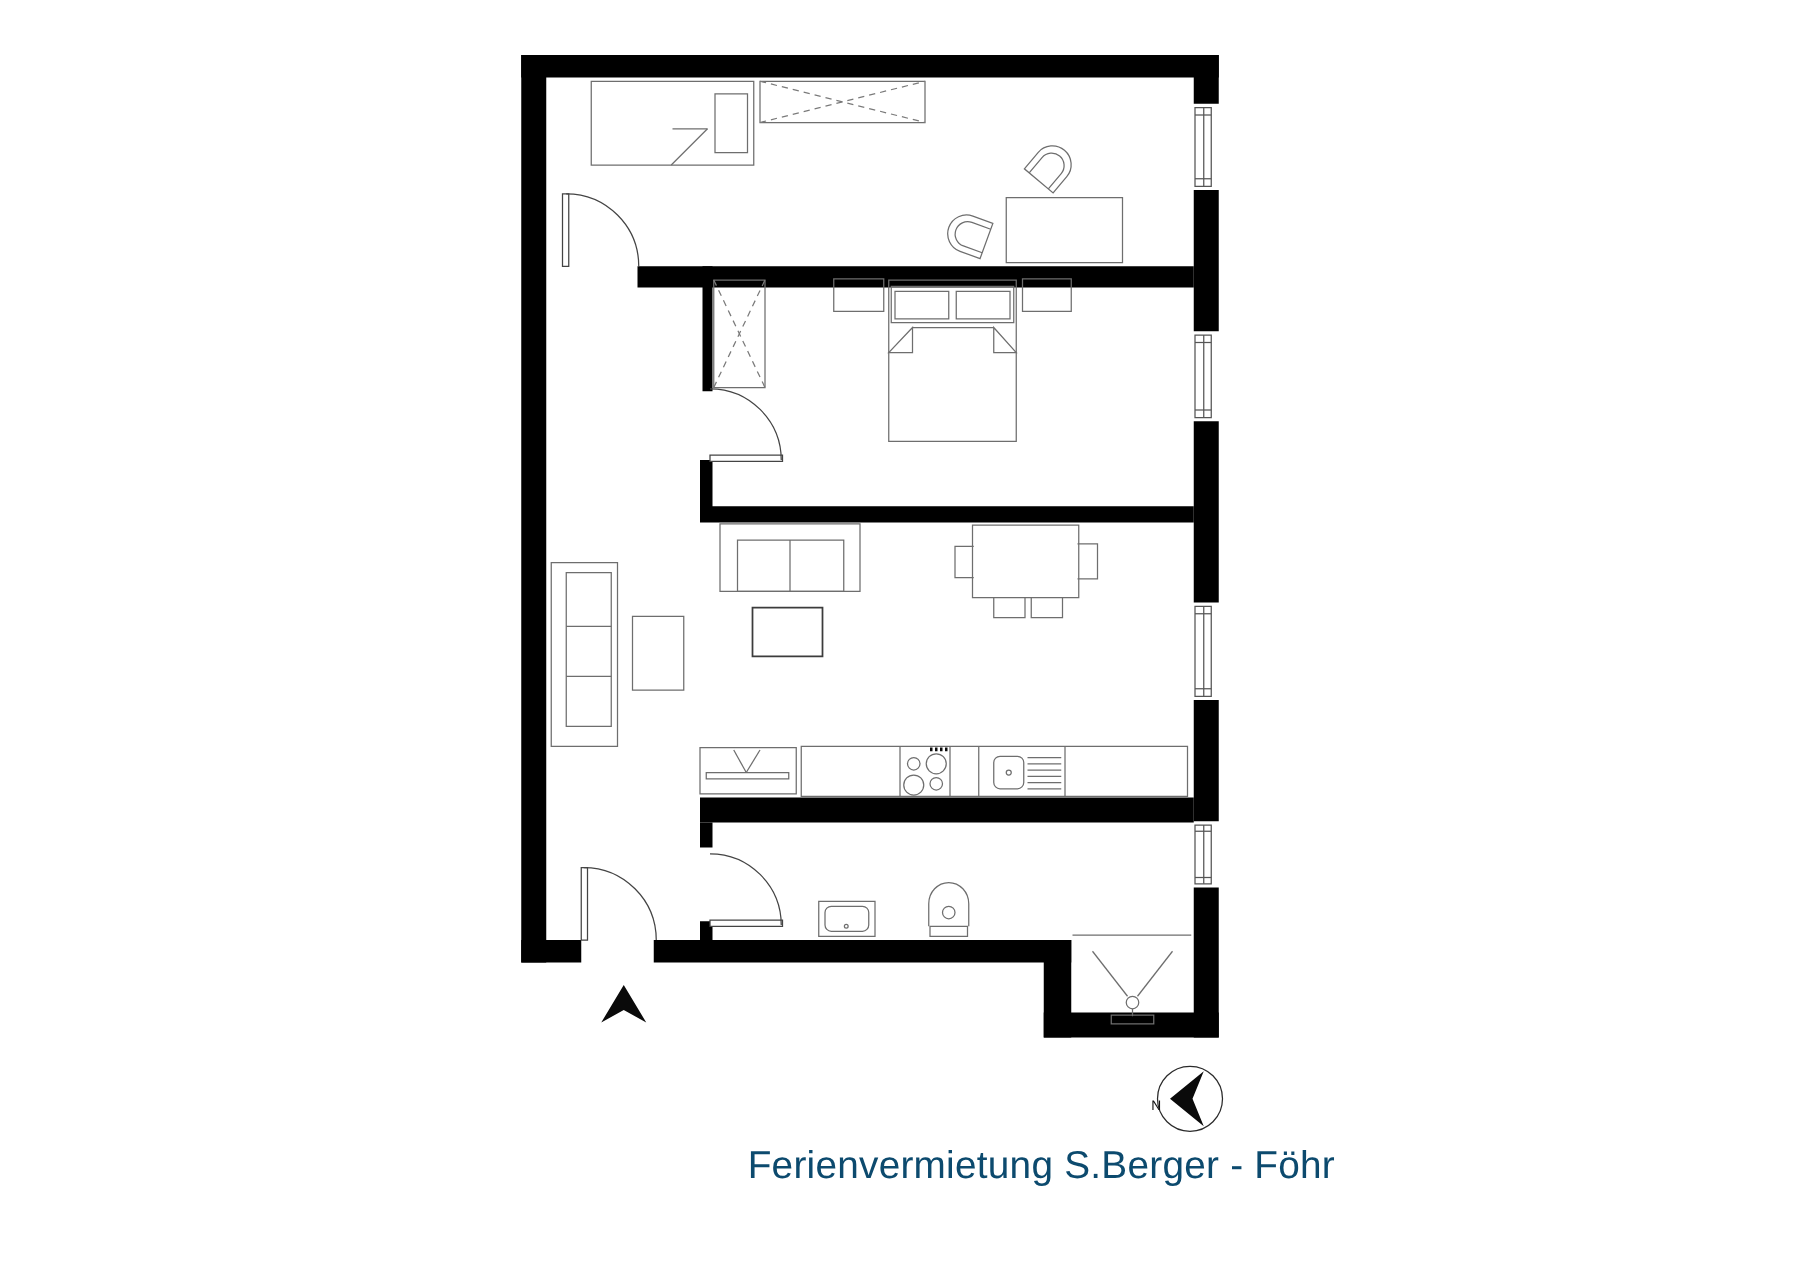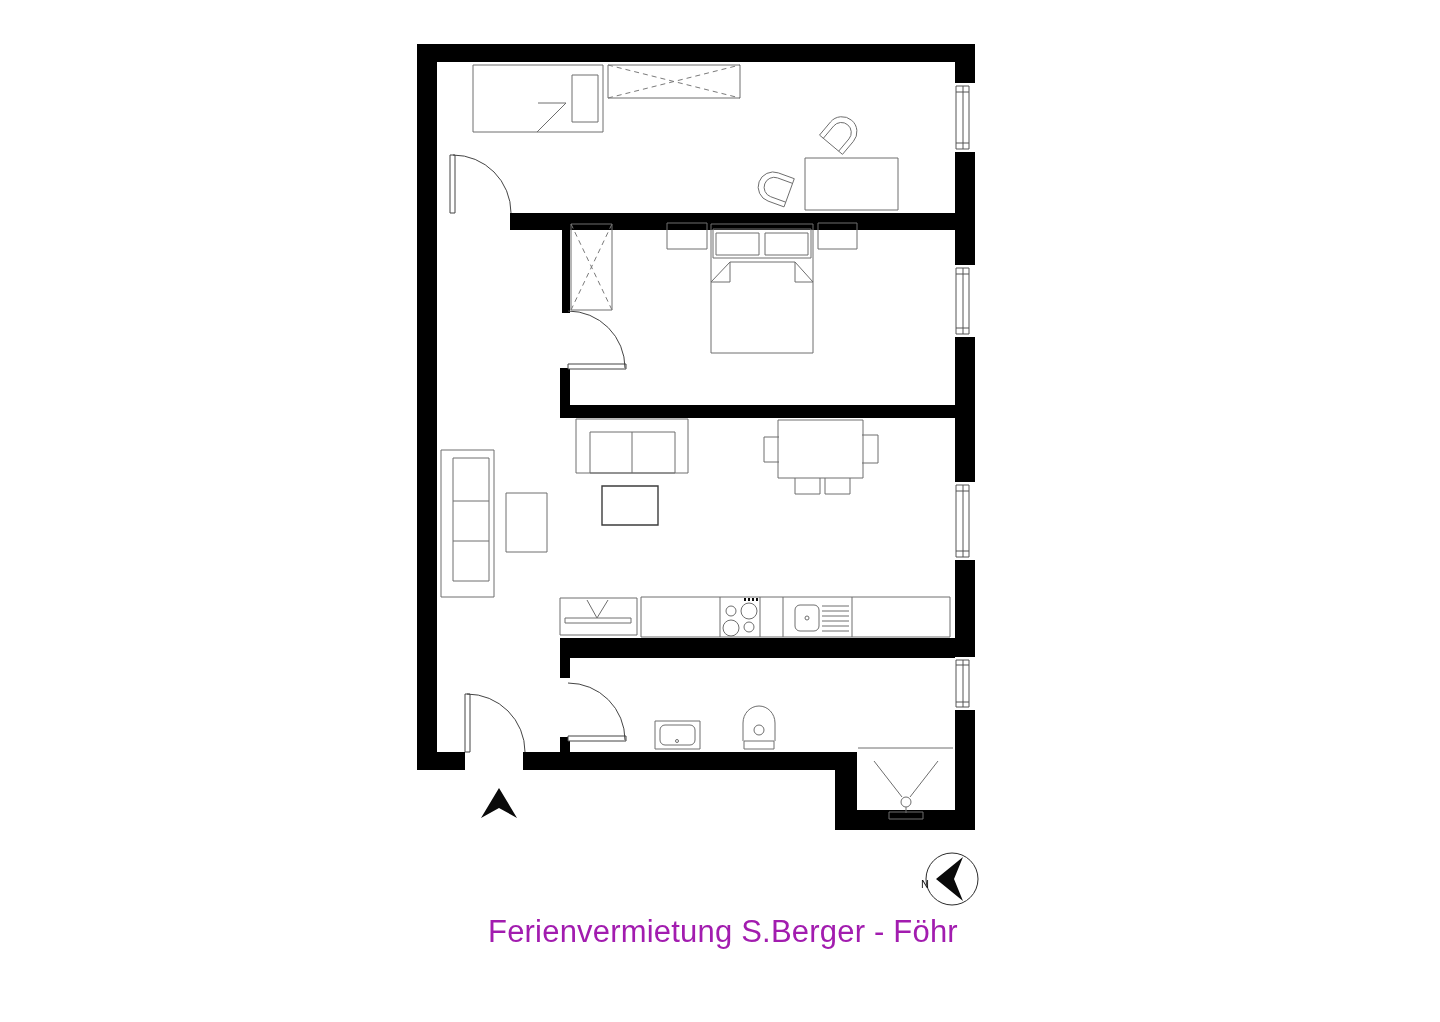--- a/index.html
+++ b/index.html
@@ -1,20 +1,20 @@
 <!DOCTYPE html>
 <html><head>
 <meta charset="utf-8">
 <style>
   html,body{margin:0;padding:0;background:#ffffff;}
   .canvas{position:relative;width:1440px;height:1022px;background:#ffffff;overflow:hidden;
           font-family:"Liberation Sans","DejaVu Sans",sans-serif;}
   .plan-svg{position:absolute;left:0;top:0;}
-  .plan-title{position:absolute;left:488px;top:914px;width:580px;text-align:left;
-              font-size:31px;font-weight:400;color:#a21caf;letter-spacing:0.2px;}
+  .plan-title{position:absolute;left:488px;top:914px;width:580px;text-align:right;
+              font-size:31px;font-weight:400;color:#0c4a6e;letter-spacing:0.2px;}
   svg *{vector-effect:non-scaling-stroke;}
   .wall{fill:#000000;stroke:none;}
   .furn{fill:none;stroke:#6e6e6e;stroke-width:1;}
   .furn-dark{fill:none;stroke:#3c3c3c;stroke-width:1.4;}
   .dash{fill:none;stroke:#7a7a7a;stroke-width:1;stroke-dasharray:5 4;}
   .door{fill:none;stroke:#444444;stroke-width:1;}
   .leaf{fill:#ffffff;stroke:#444444;stroke-width:1;}
   .win{fill:#ffffff;stroke:#555555;stroke-width:1;}
   .blackfill{fill:#0a0a0a;stroke:none;}
   .compass-circle{fill:none;stroke:#2b2b2b;stroke-width:1;}

